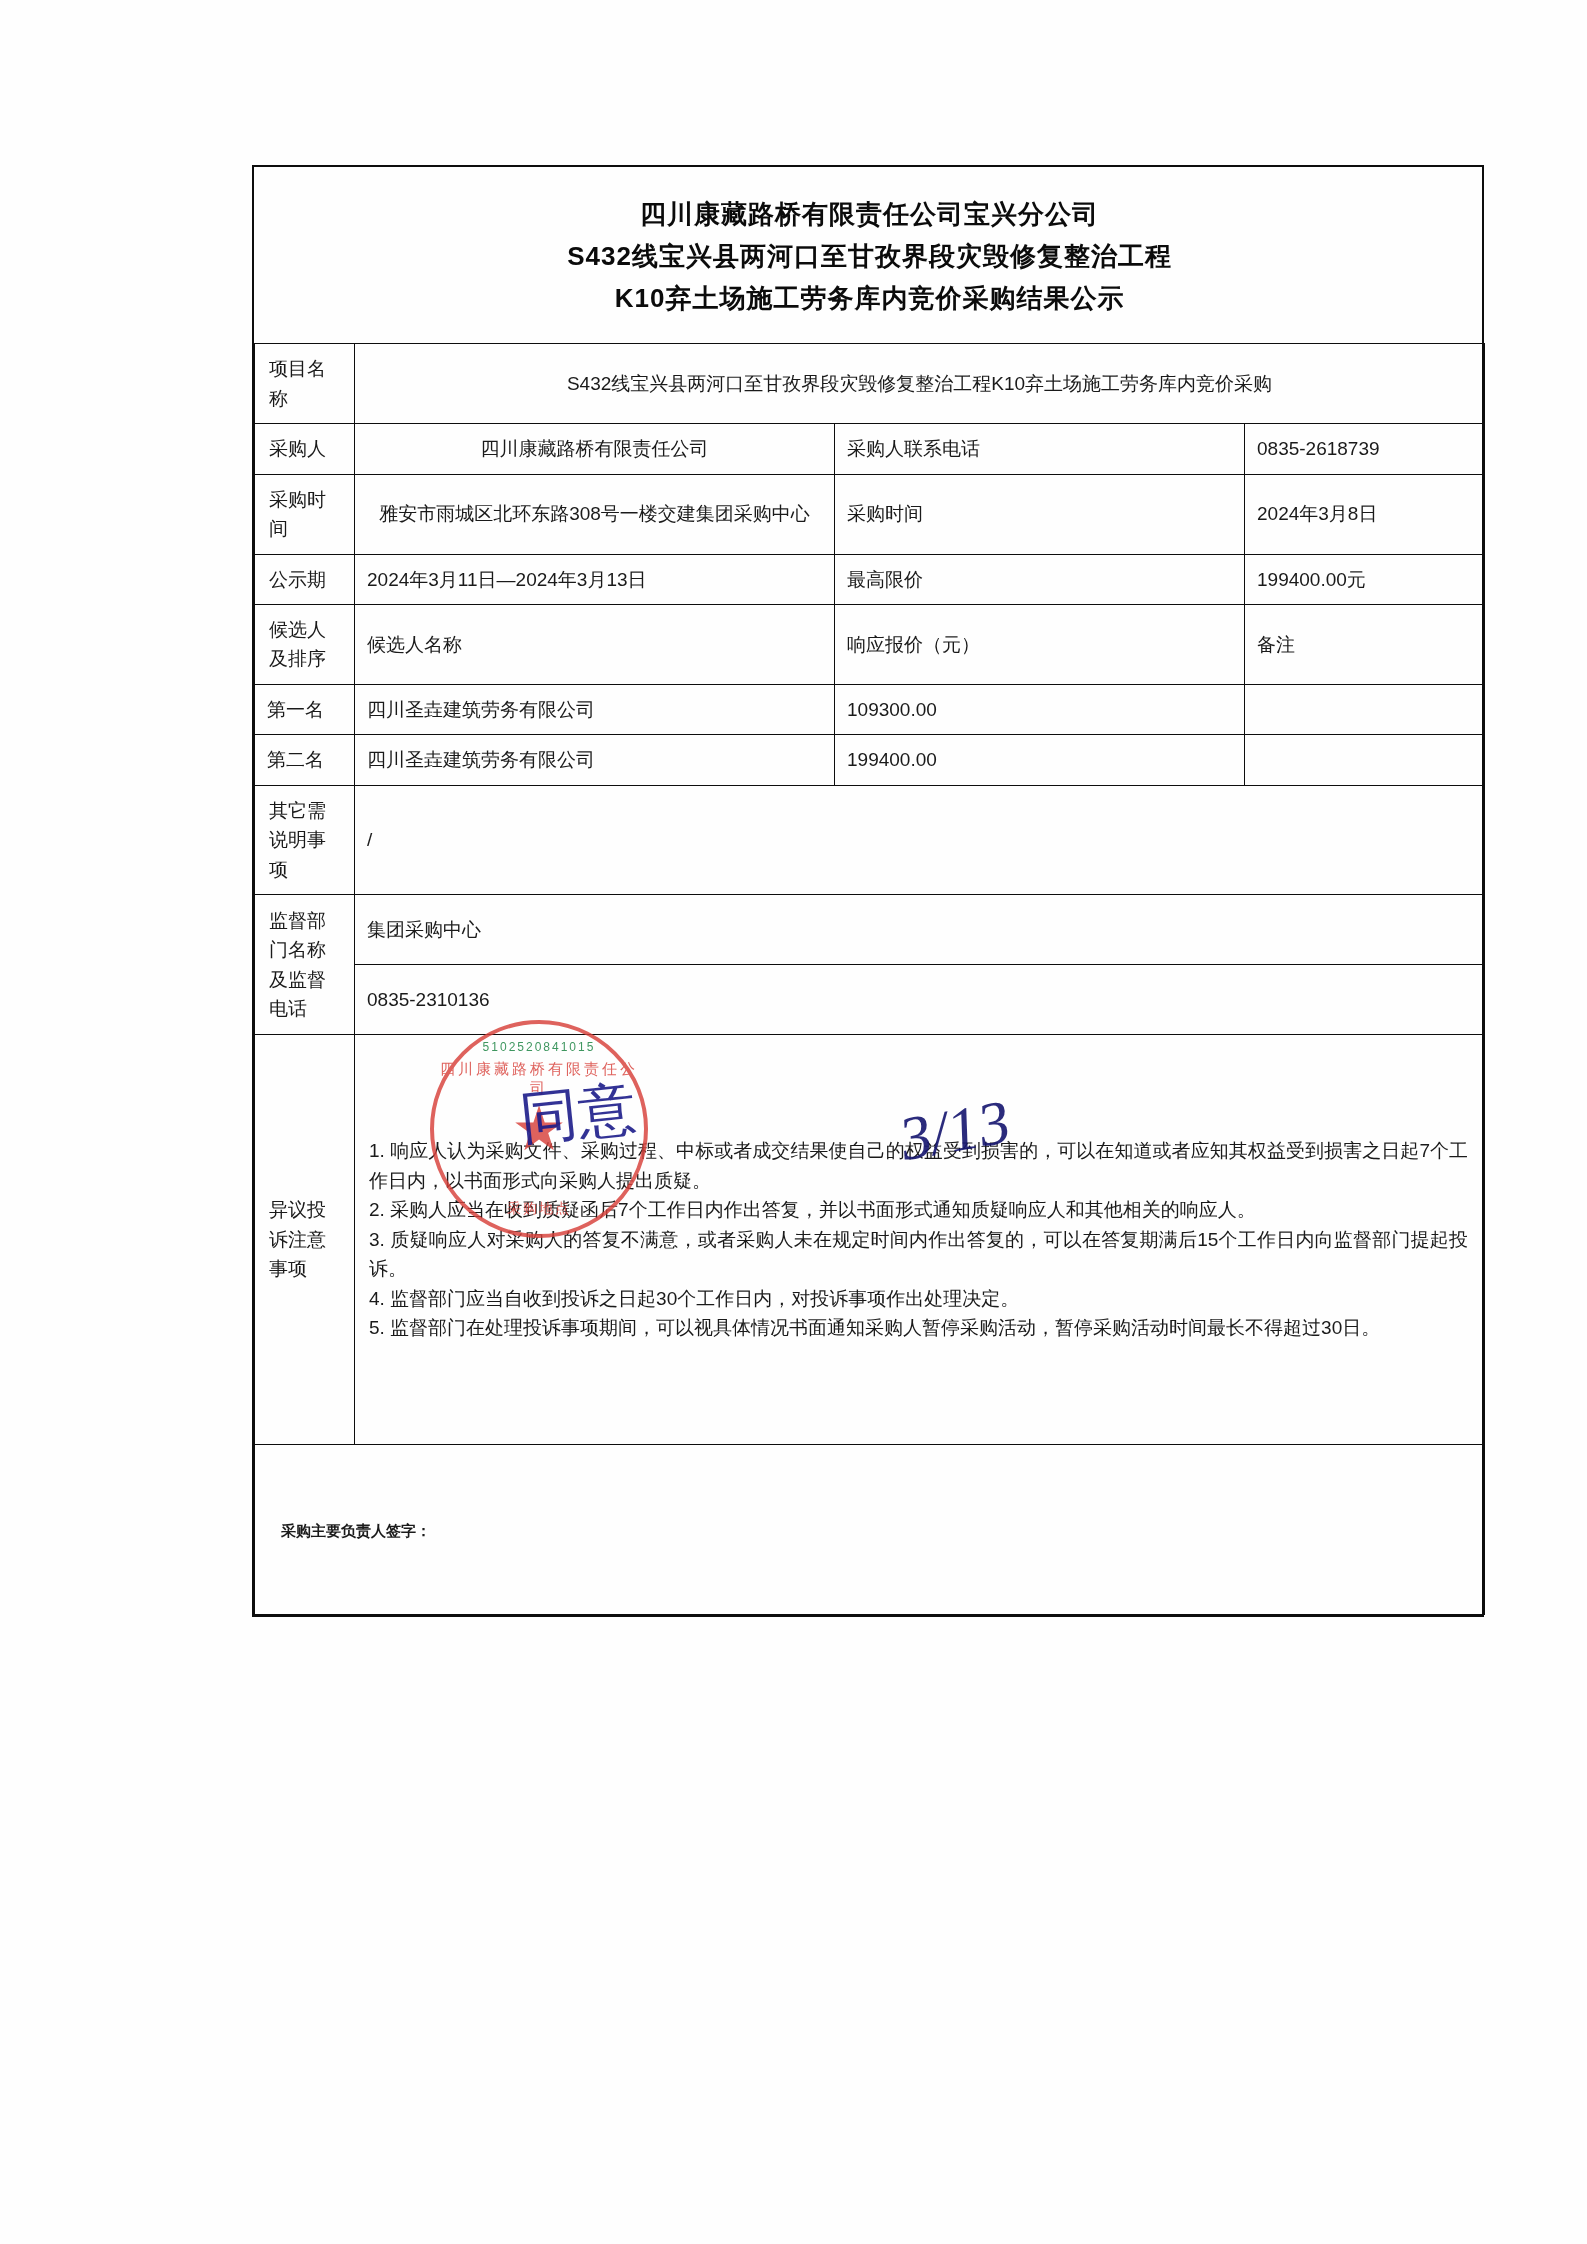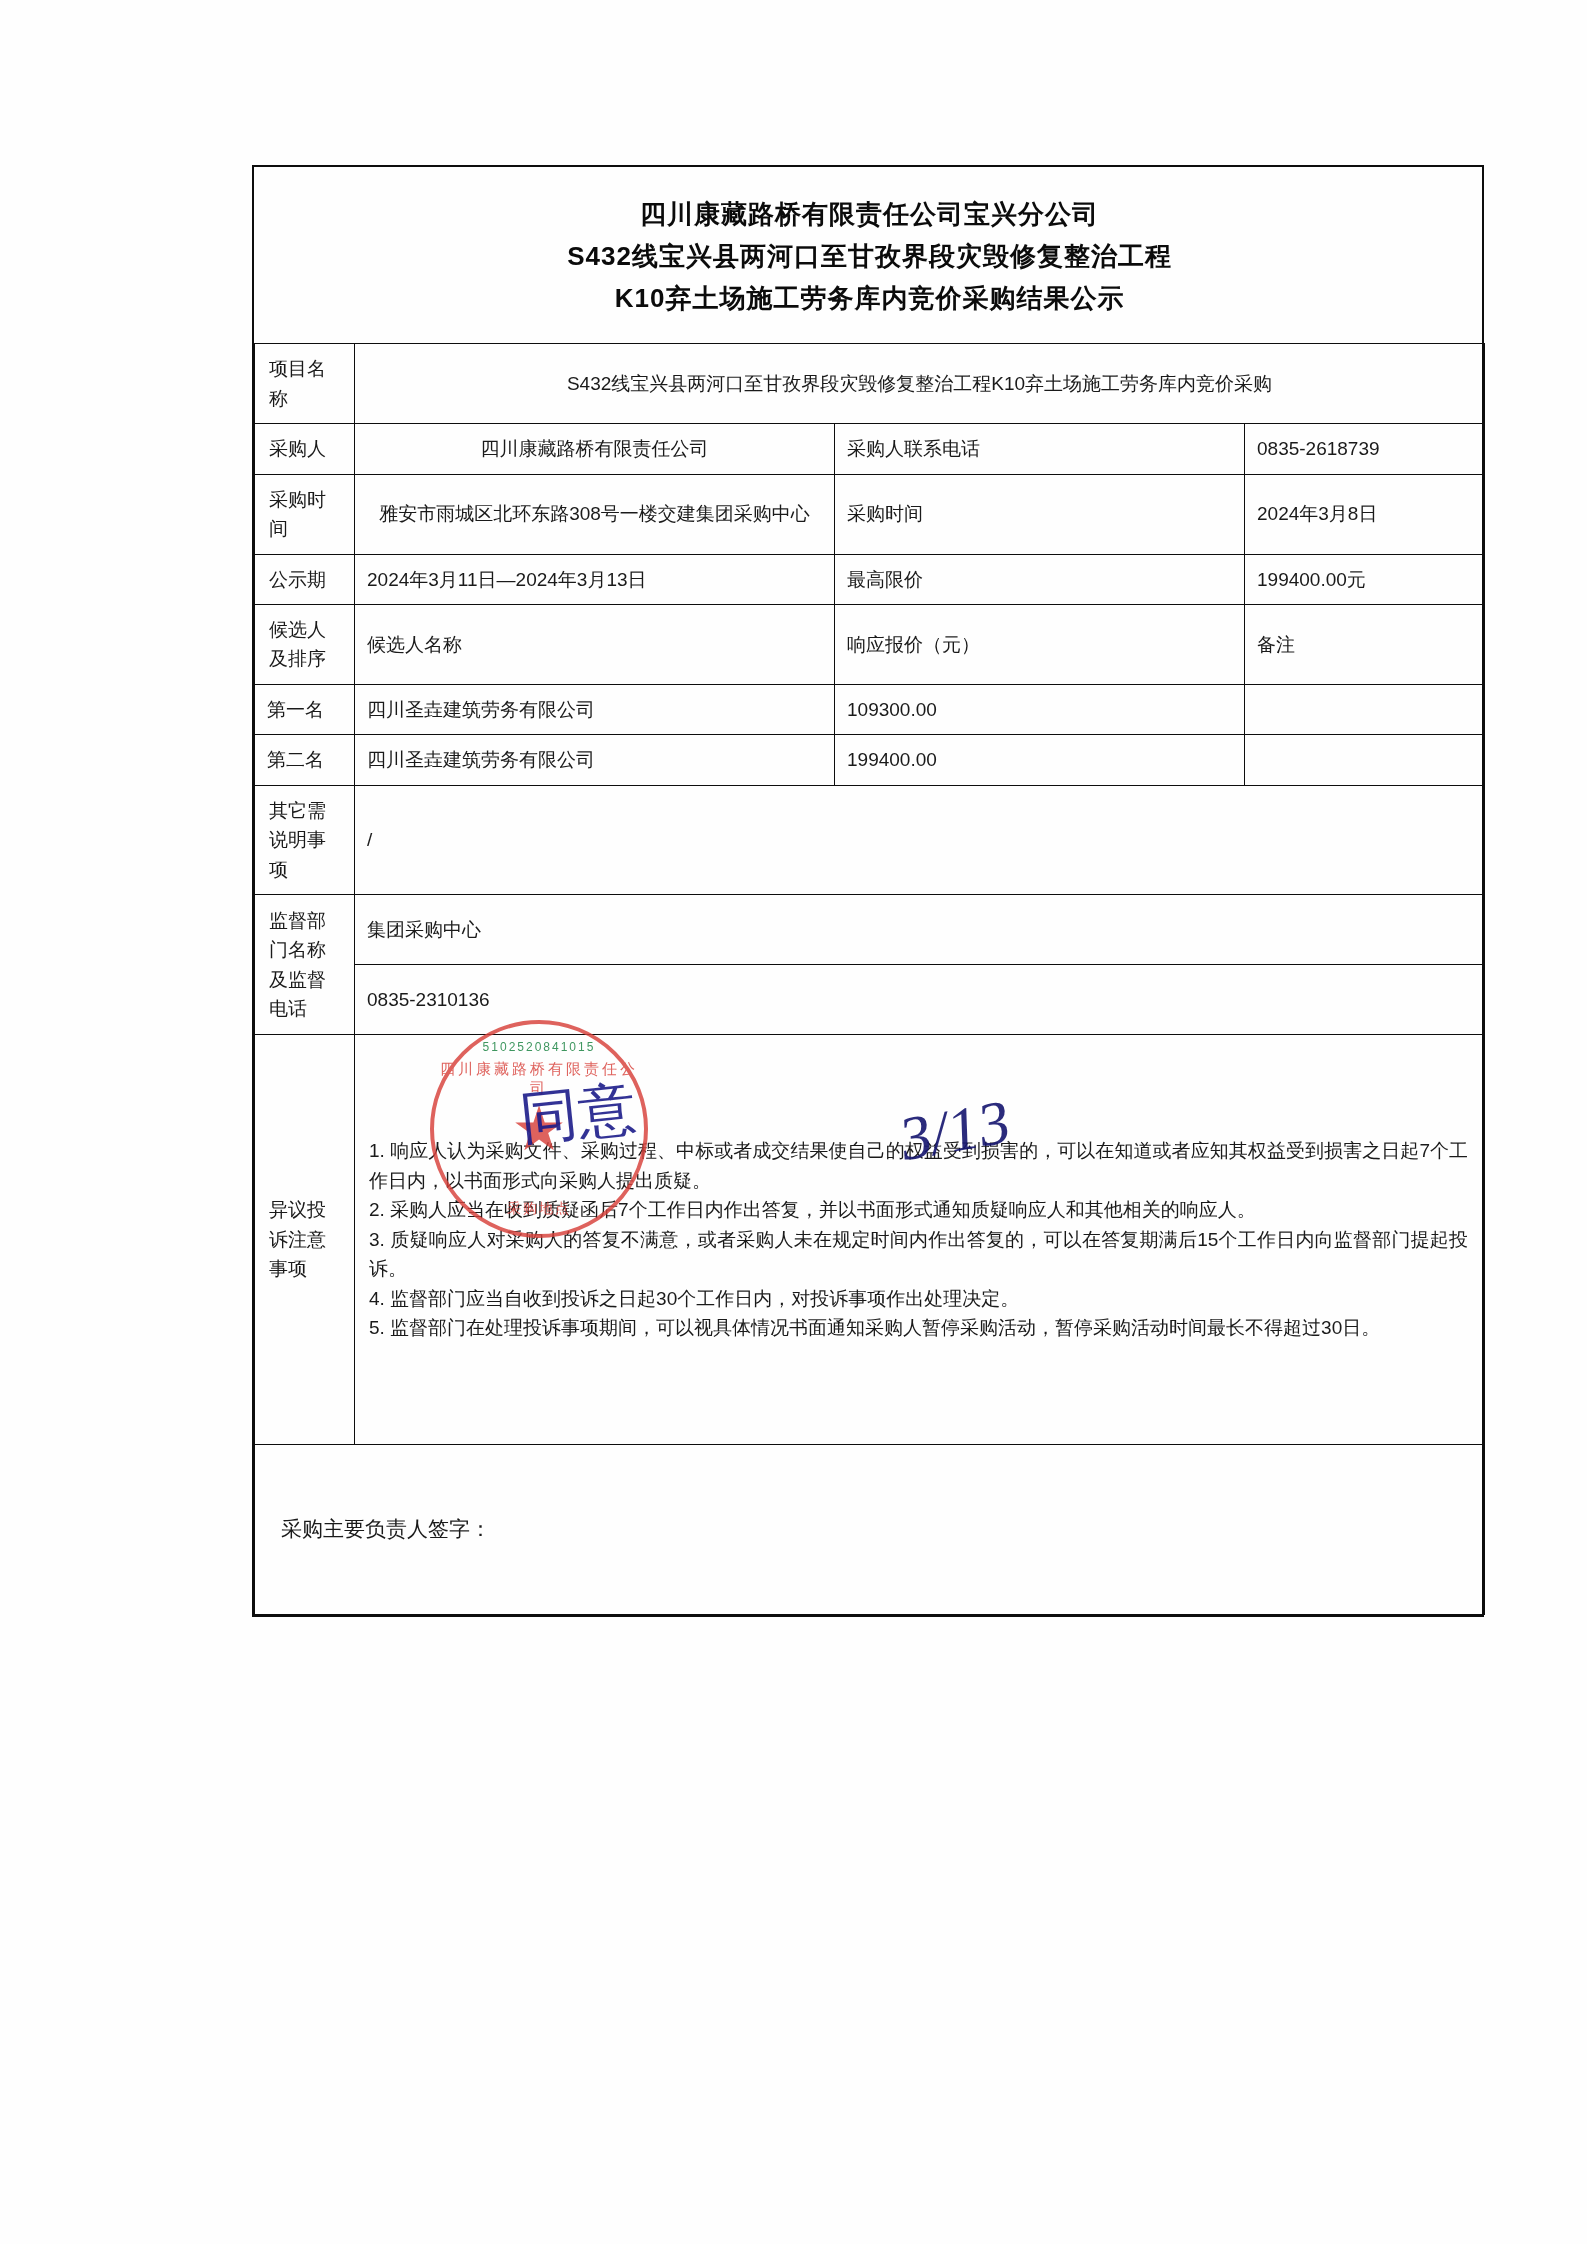--- a/index.html
+++ b/index.html
@@ -69,23 +69,24 @@
     text-align: justify;
     padding: 16px 16px 16px 14px !important;
   }
   .notice p { margin: 0; }
   .sign-row td {
     height: 170px;
     vertical-align: middle;
     position: relative;
   }
   .sign-label {
-    font-size: 21px;
+    font-size: 15px;
     padding-left: 14px;
     display: inline-block;
+    font-weight: bold;
   }
   
   .seal {
     position: absolute;
     left: 430px;
     top: 1020px;
     width: 210px;
     height: 210px;
     border: 4px solid #d8403a;
     border-radius: 50%;

